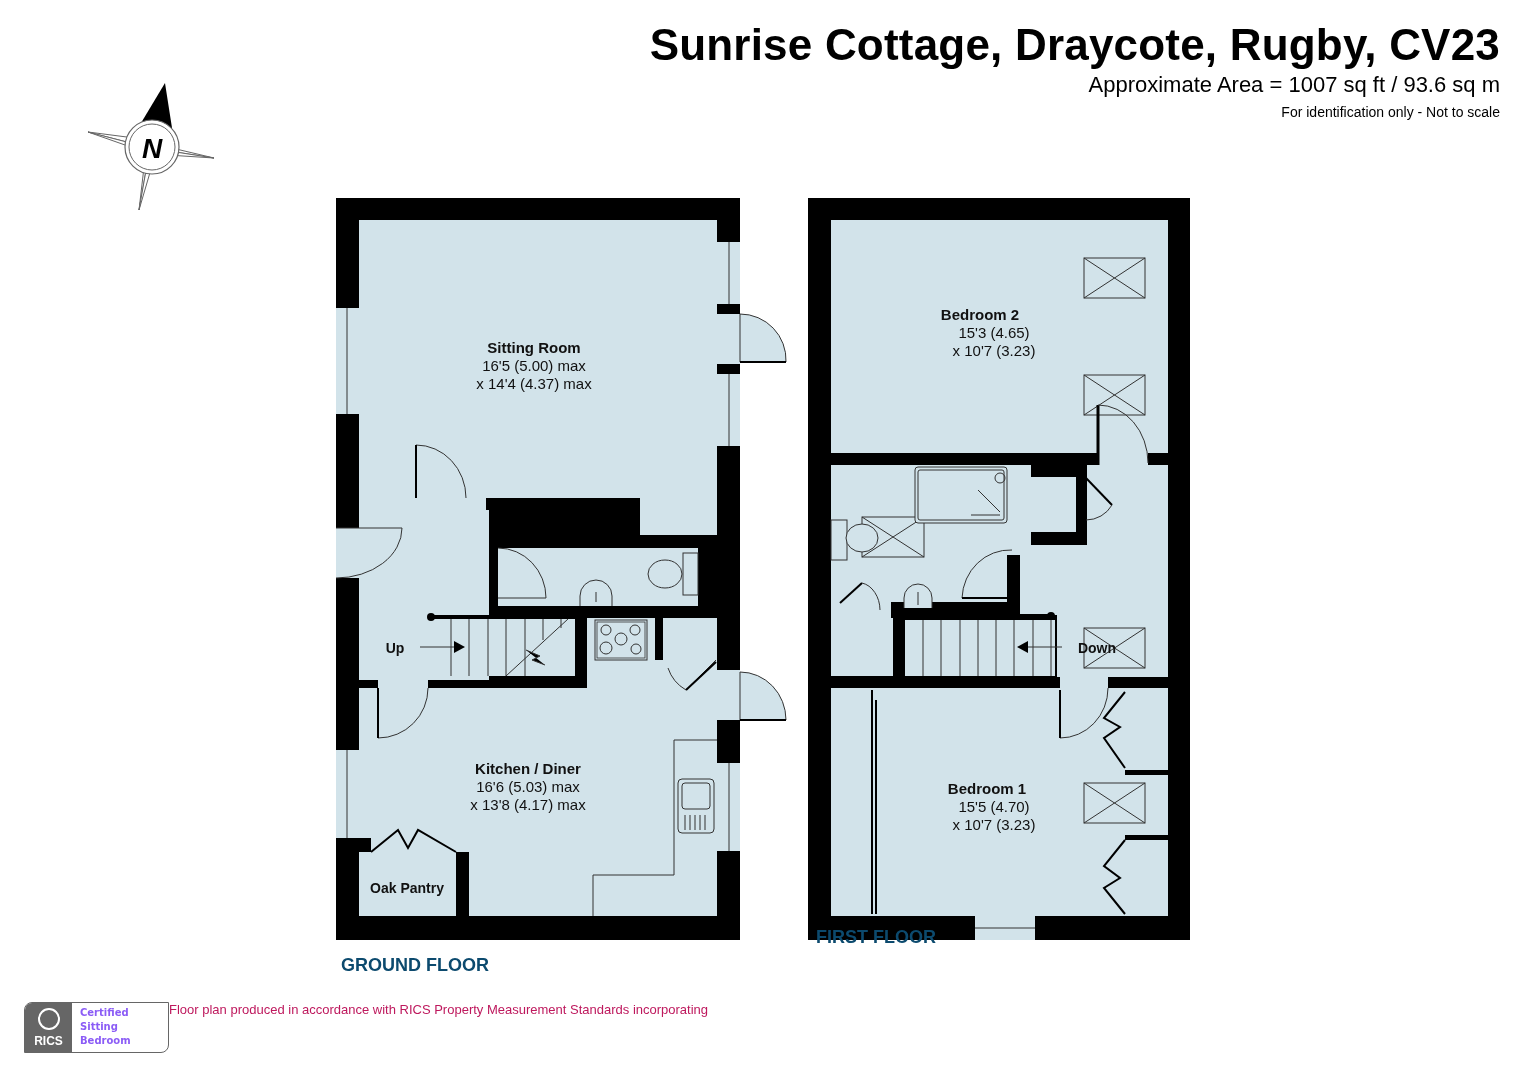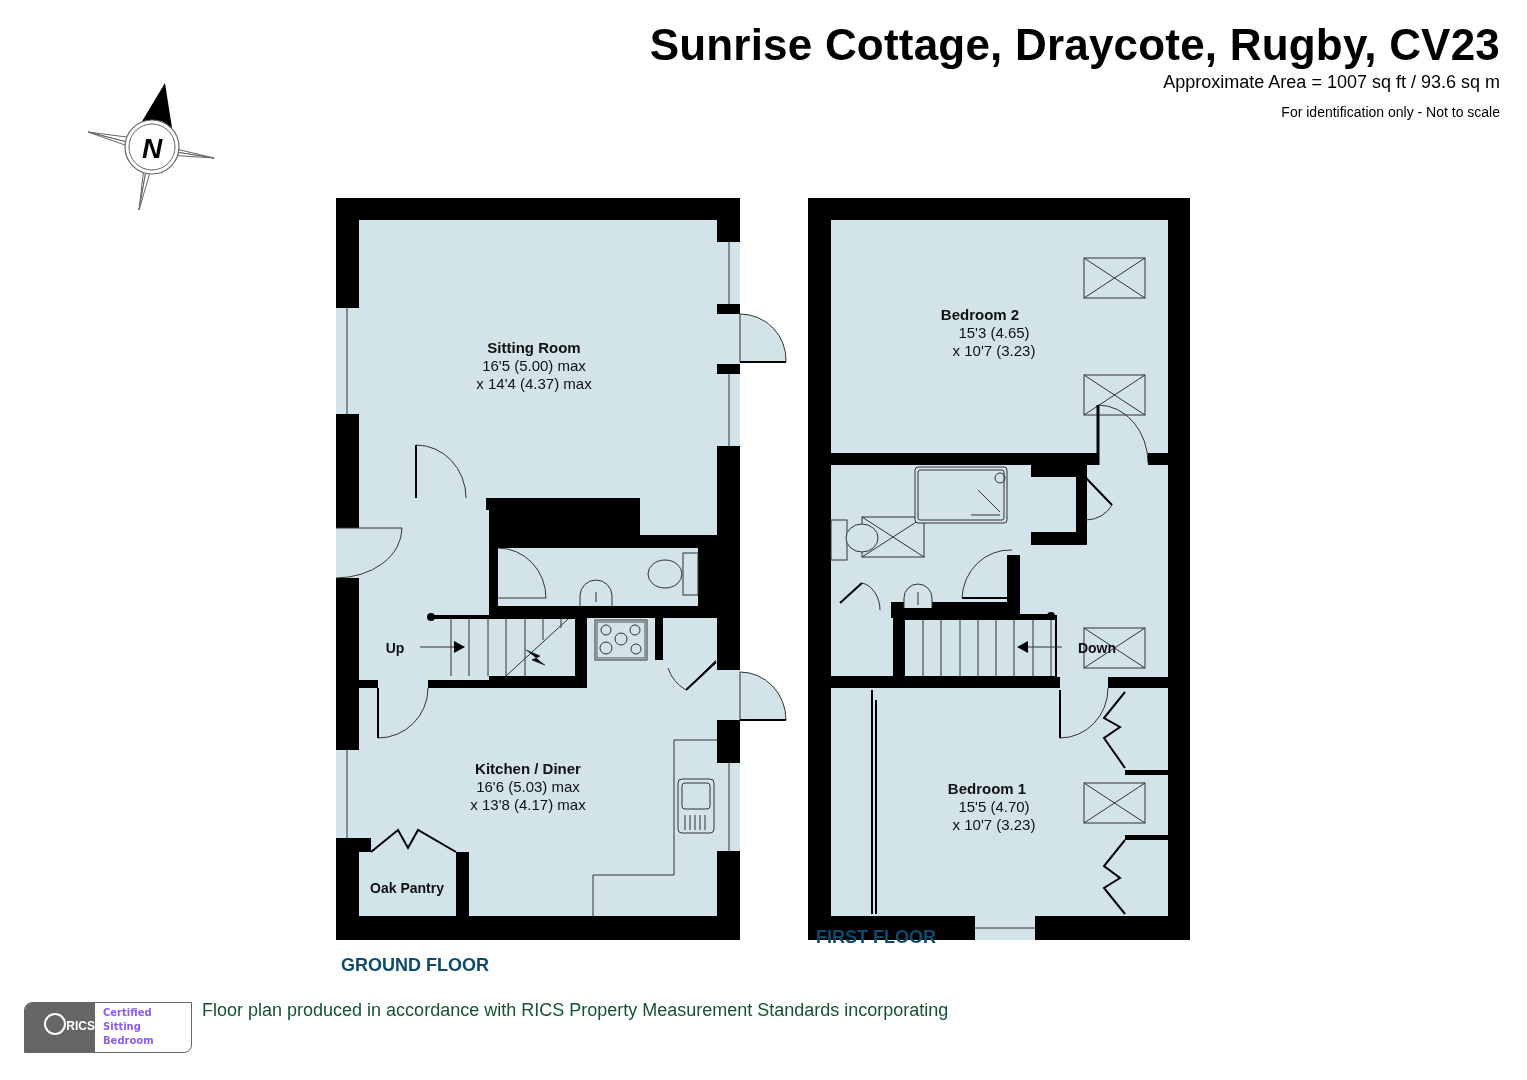--- a/index.html
+++ b/index.html
@@ -1,30 +1,30 @@
 <!DOCTYPE html>
 <html><head>
 <meta charset="utf-8">
 <style>
   html, body { margin:0; padding:0; background:#ffffff; }
   body { width:1527px; height:1080px; position:relative; overflow:hidden; font-family:"Liberation Sans", sans-serif; color:#000; }
   .title { position:absolute; right:27px; top:20px; font-size:44px; font-weight:bold; white-space:nowrap; letter-spacing:0.2px; }
-  .area { position:absolute; right:27px; top:72px; font-size:18px; white-space:nowrap; }
+  .area { position:absolute; right:27px; top:72px; font-size:22px; white-space:nowrap; }
   .scale-note { position:absolute; right:27px; top:104px; font-size:14px; white-space:nowrap; }
   svg.plan { position:absolute; left:0; top:0; }
   .room-label { font-family:"Liberation Sans", sans-serif; font-size:15px; font-weight:bold; text-anchor:middle; fill:#111; }
   .room-dim { font-family:"Liberation Sans", sans-serif; font-size:15px; text-anchor:middle; fill:#111; }
   .small-label { font-family:"Liberation Sans", sans-serif; font-size:14px; font-weight:bold; text-anchor:middle; fill:#111; }
   .floor-label { position:absolute; font-size:18px; font-weight:bold; white-space:nowrap; color:#0c4a6e; }
   .footer { position:absolute; left:24px; top:1002px; display:flex; align-items:flex-start; }
   .rics-badge { display:flex; border:1.5px solid #666; border-radius:8px 0 8px 0; overflow:hidden; height:49px; }
-  .rics-logo { width:70px; background:#666; color:#fff; display:flex; flex-direction:row; align-items:center; justify-content:flex-end; padding-bottom:4px; font-weight:bold; font-size:12px; }
+  .rics-logo { width:47px; background:#666; color:#fff; display:flex; flex-direction:column; align-items:center; justify-content:flex-end; padding-bottom:4px; font-weight:bold; font-size:12px; }
   .rics-logo .lion { width:22px; height:22px; border-radius:50%; border:2px solid #fff; margin-bottom:4px; box-sizing:border-box; }
   .rics-text { padding:3px 8px 0 8px; font-family:"DejaVu Sans", sans-serif; font-size:10px; font-weight:bold; color:#8b5cf6; line-height:14px; width:80px; }
-  .footer-note { margin-left:10px; font-size:18px; color:#14532d; line-height:16px; white-space:nowrap; }
+  .footer-note { font-size:13px; color:#be185d; line-height:16px; white-space:nowrap; }
 </style>
 </head>
 <body>
 
 <div class="title">Sunrise Cottage, Draycote, Rugby, CV23</div>
 <div class="area">Approximate Area = 1007 sq ft / 93.6 sq m</div>
 <div class="scale-note">For identification only - Not to scale</div>
 
 <svg class="plan" width="1527" height="1080" viewBox="0 0 1527 1080">
 

